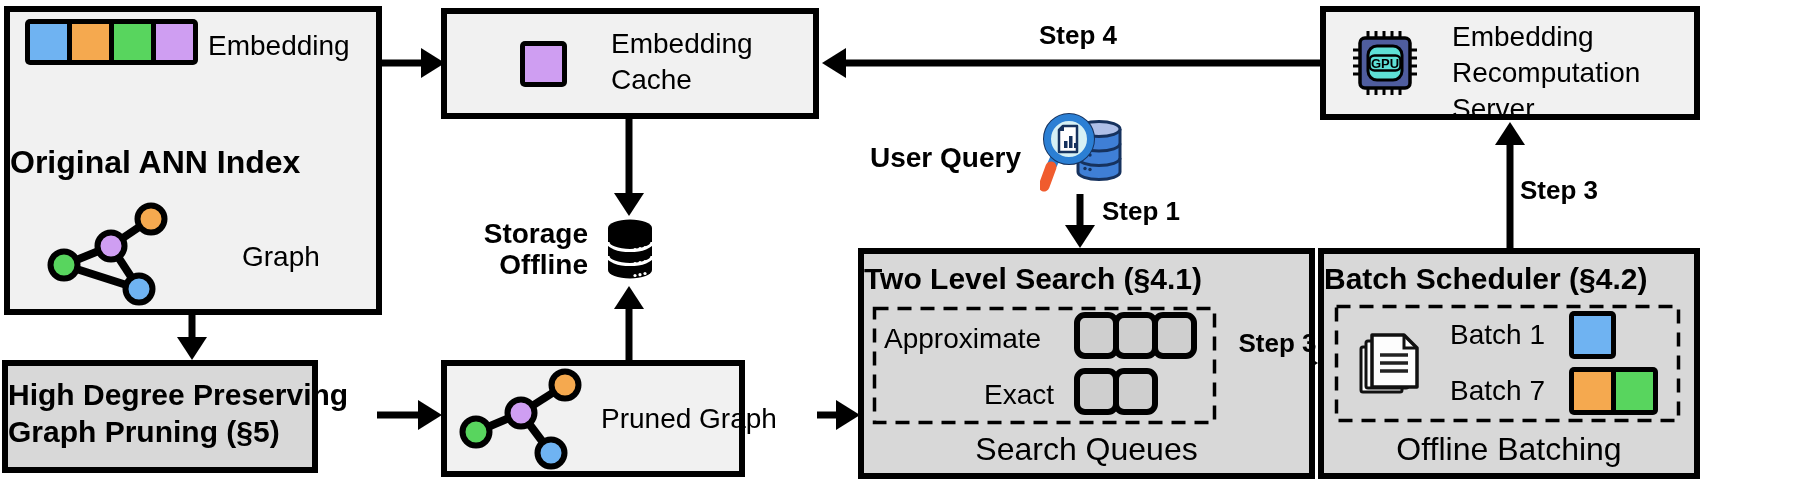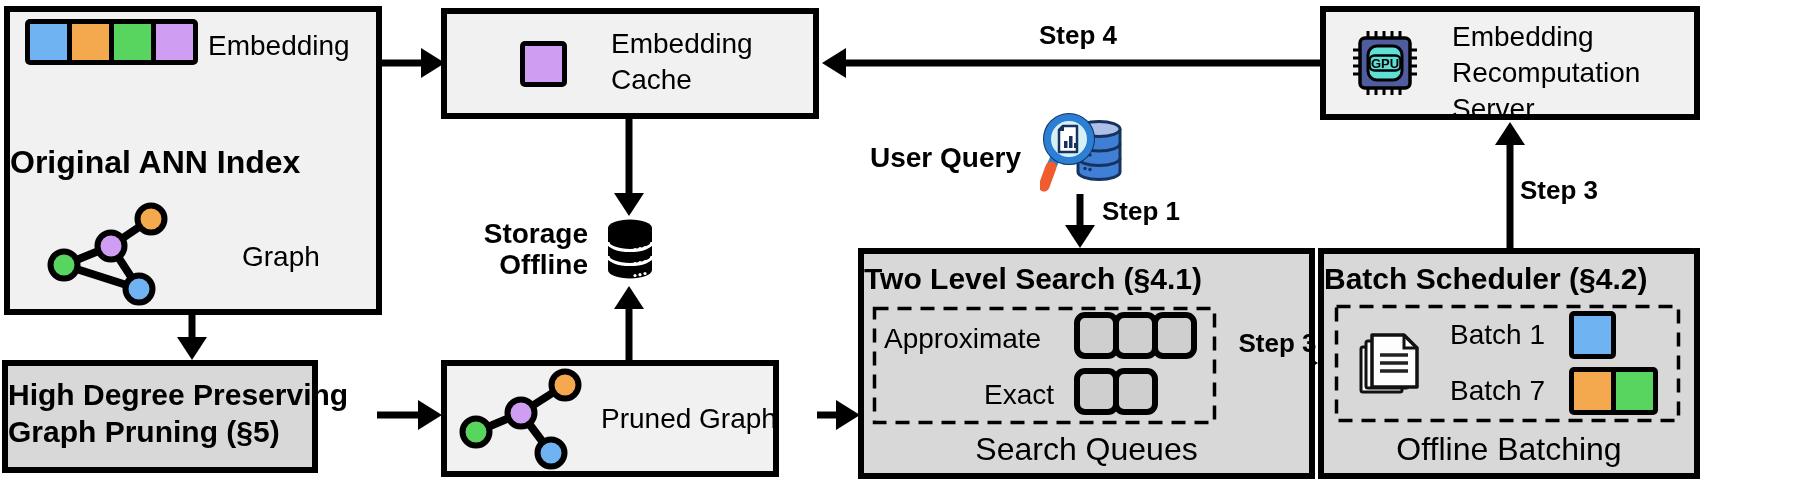--- a/index.html
+++ b/index.html
@@ -132,21 +132,21 @@
     <div class="label" style="left:126px;top:8px">Embedding</div>
     <div class="label" style="left:126px;top:44px">Recomputation</div>
     <div class="label" style="left:126px;top:80px">Server</div>
   </div>
 
   <div class="box dark" style="left:2px;top:360px;width:316px;height:113px">
     <div class="title" style="top:12px">High Degree Preserving</div>
     <div class="title" style="top:49px">Graph Pruning (§5)</div>
   </div>
 
-  <div class="box light" style="left:441px;top:360px;width:338px;height:117px">
+  <div class="box light" style="left:441px;top:360px;width:304px;height:117px">
     <svg class="abs" style="left:8px;top:2px" width="140" height="104" viewBox="0 0 140 104">
       <line x1="110" y1="17" x2="66" y2="45" stroke="#000" stroke-width="8"></line>
       <line x1="66" y1="45" x2="21" y2="64" stroke="#000" stroke-width="8"></line>
       <line x1="66" y1="45" x2="96" y2="85" stroke="#000" stroke-width="8"></line>
       <circle cx="110" cy="17" r="13.5" style="fill:var(--node_orange)" stroke="#000" stroke-width="6"></circle>
       <circle cx="66" cy="45" r="13.5" style="fill:var(--node_purple)" stroke="#000" stroke-width="6"></circle>
       <circle cx="21" cy="64" r="13.5" style="fill:var(--node_green)" stroke="#000" stroke-width="6"></circle>
       <circle cx="96" cy="85" r="13.5" style="fill:var(--node_blue)" stroke="#000" stroke-width="6"></circle>
     </svg>
     <div class="label" style="left:154px;top:36px">Pruned Graph</div>

